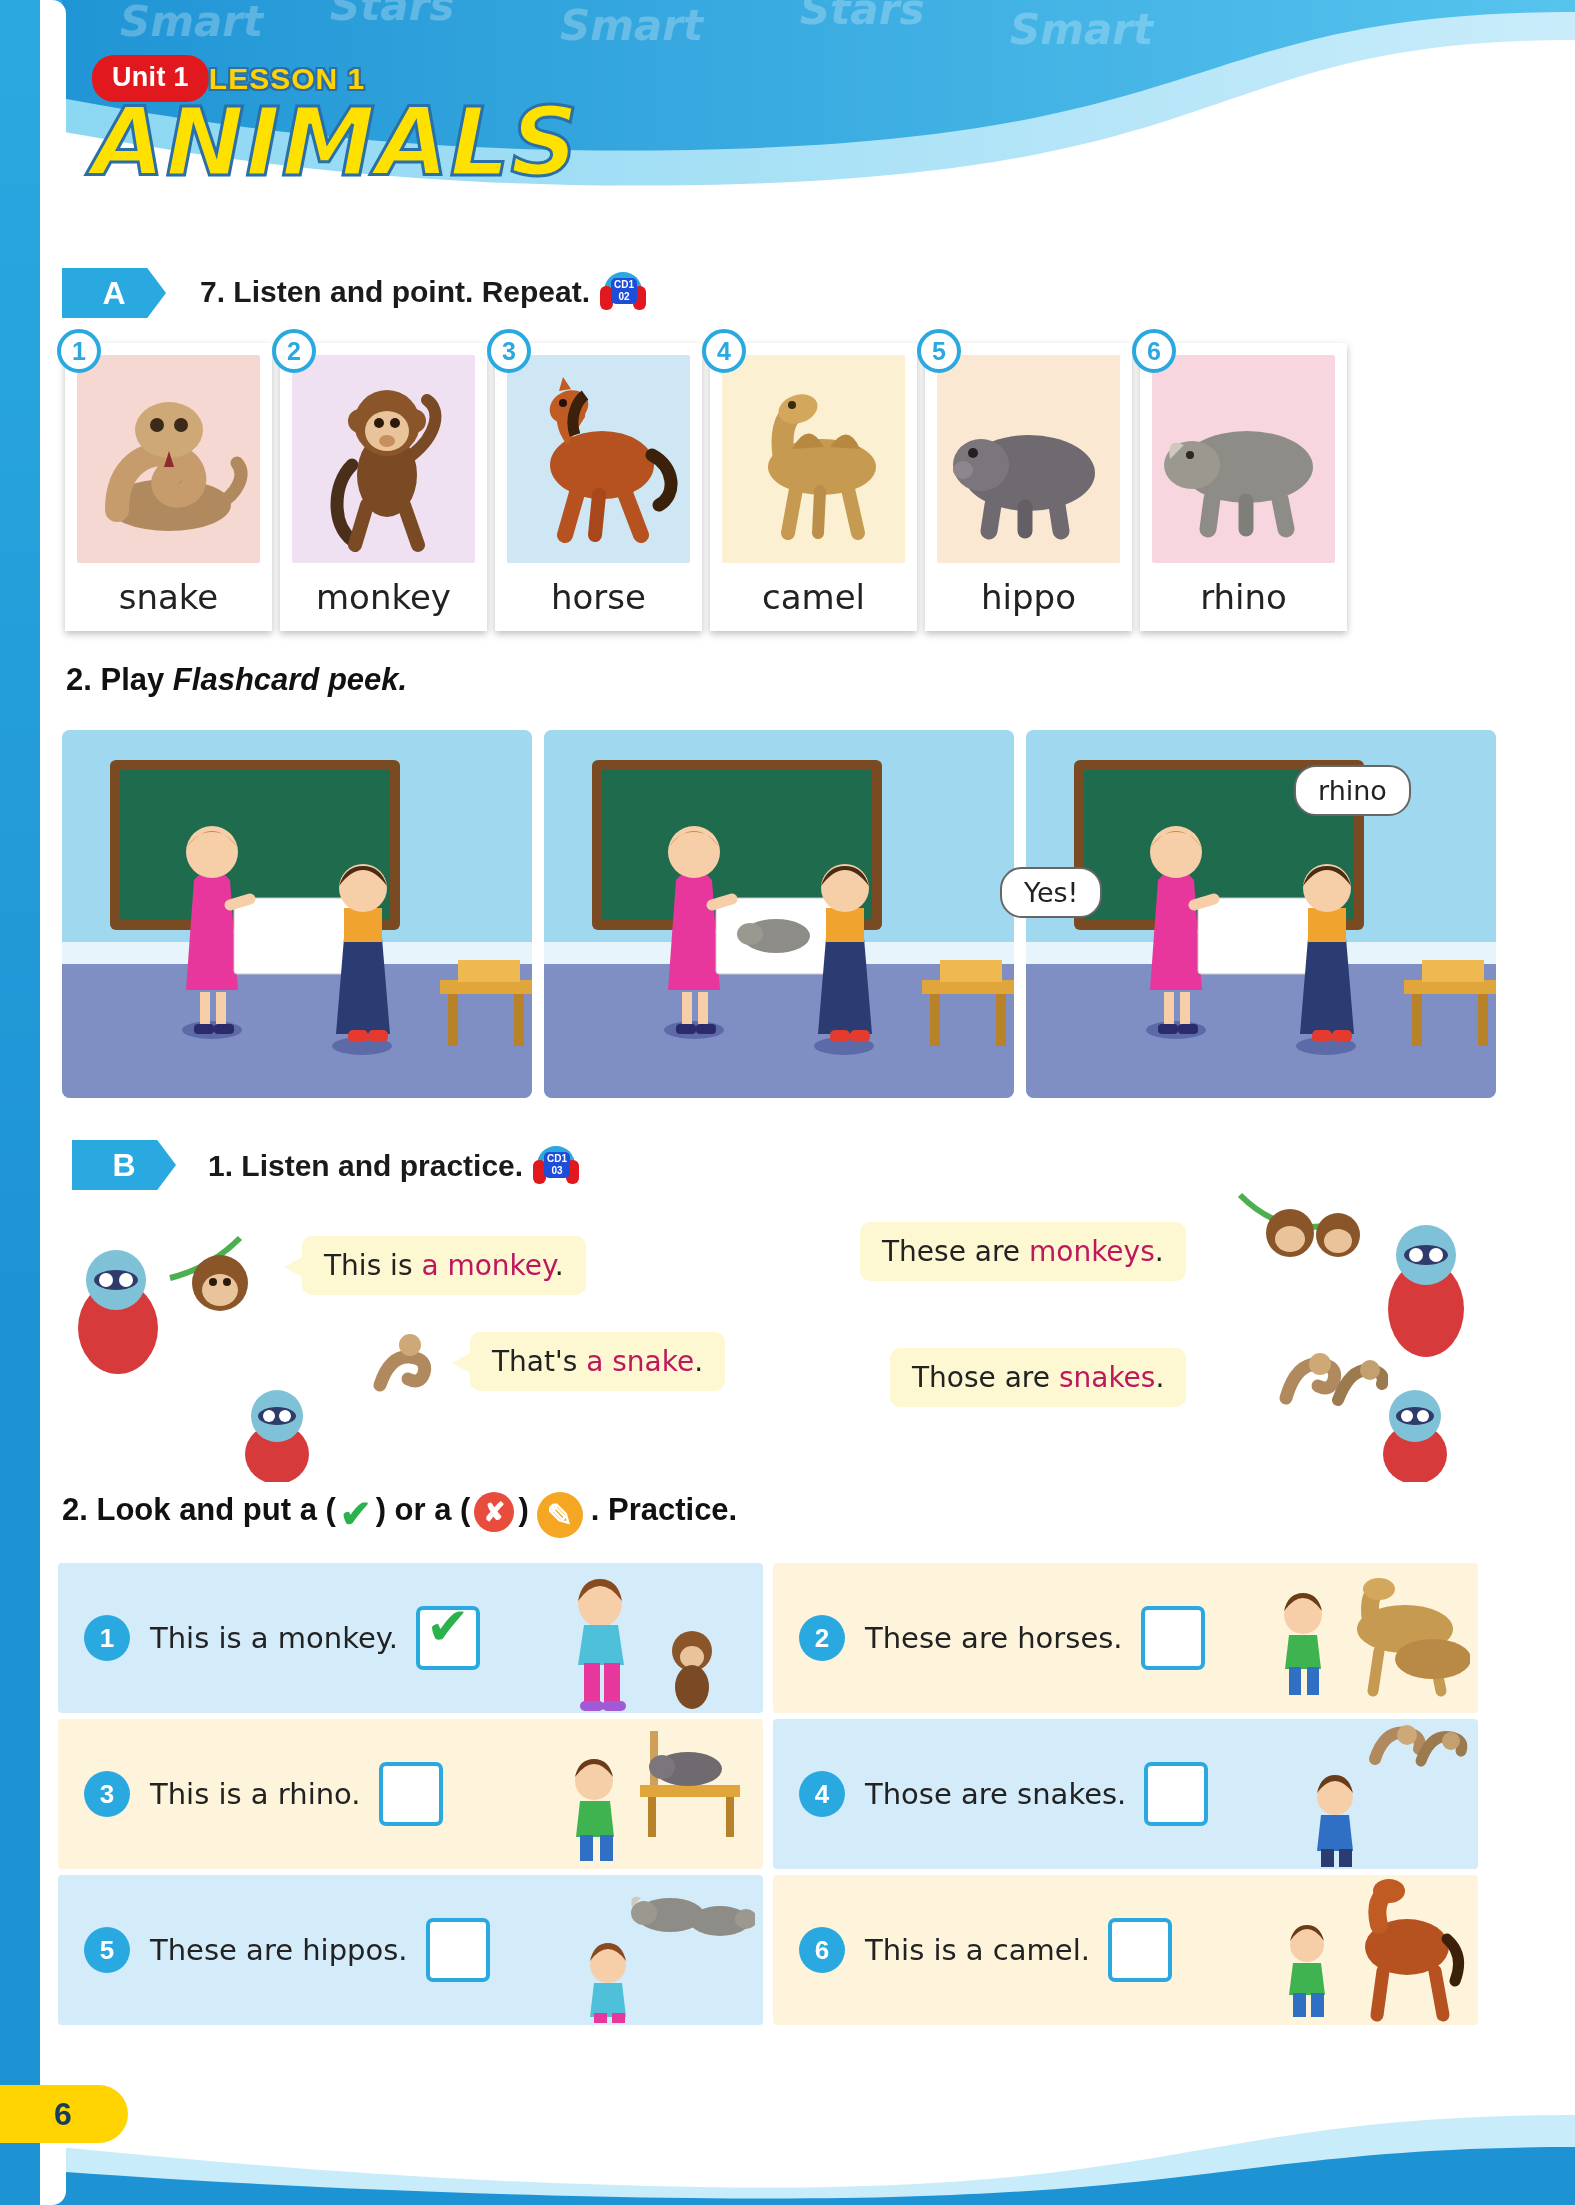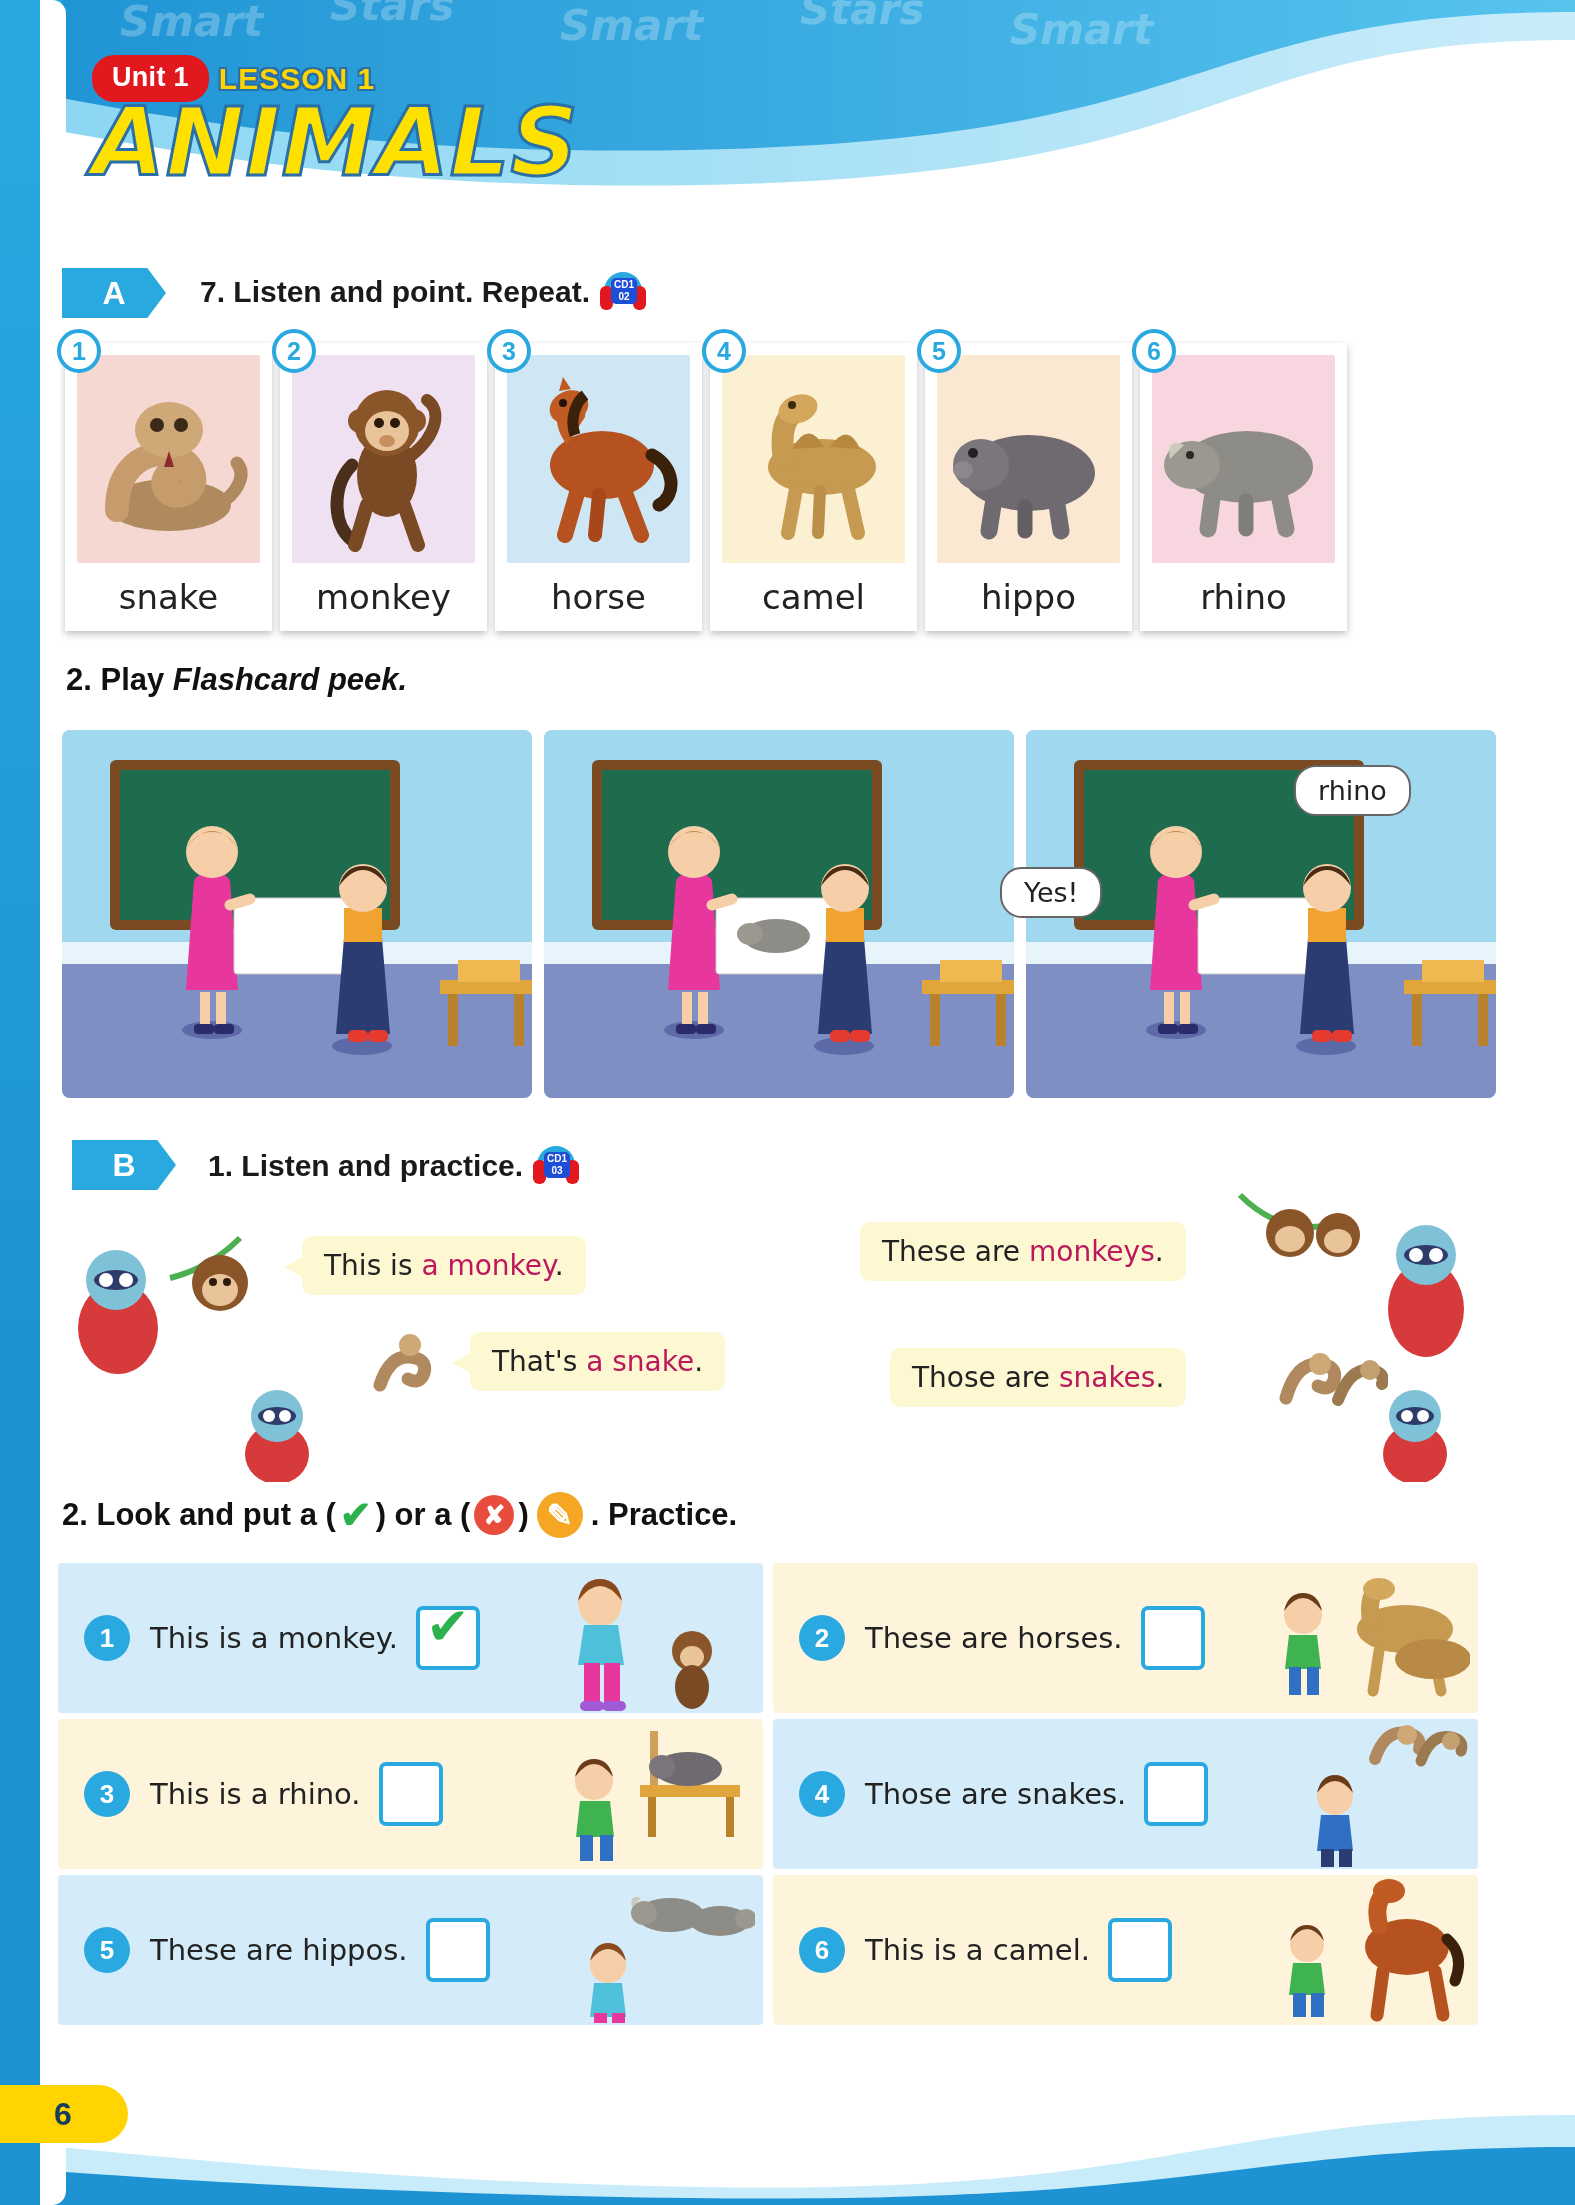--- a/index.html
+++ b/index.html
@@ -46,21 +46,21 @@
     width: 1575px; height: 150px;
     overflow: hidden;
   }
 
   
   .badge-row {
     position: absolute;
     left: 92px; top: 55px;
     display: flex;
     align-items: center;
-    gap: 10px;
+    gap: 0;
   }
   .unit-badge {
     background: #e2181f;
     color: #ffffff;
     font-weight: bold;
     font-size: 27px;
     padding: 7px 20px 9px 20px;
     border-radius: 22px;
     letter-spacing: .3px;
   }
@@ -694,21 +694,21 @@
 </svg>
 
 <svg style="position:absolute; left:1360px; top:1382px;" width="110" height="100" viewBox="0 0 110 100">
   <ellipse cx="55" cy="72" rx="32" ry="30" fill="#d63a3a"></ellipse>
   <circle cx="55" cy="34" r="26" fill="#7fc2d8"></circle>
   <ellipse cx="55" cy="34" rx="19" ry="9" fill="#2f3b6b"></ellipse>
   <circle cx="47" cy="34" r="6" fill="#fff"></circle>
     <circle cx="63" cy="34" r="6" fill="#fff"></circle>
 </svg>
 
-<div style="position:absolute; left:62px; top:1492px; font-size:31px; font-weight:bold; color:#111; display:flex; align-items:center; gap:4px;">
+<div style="position:absolute; left:62px; top:1492px; font-size:31px; font-weight:bold; color:#111; display:flex; align-items:flex-start; gap:4px;">
   <span>2. Look and put a (</span>
   <span style="color:#2bb24c; font-size:38px;">✔</span>
   <span>) or a (</span>
   <span class="mini-circle">✘</span>
   <span>)</span>
   <span class="pencil-badge">✎</span>
   <span>. Practice.</span>
 </div>
 
 <div class="ex-grid">

